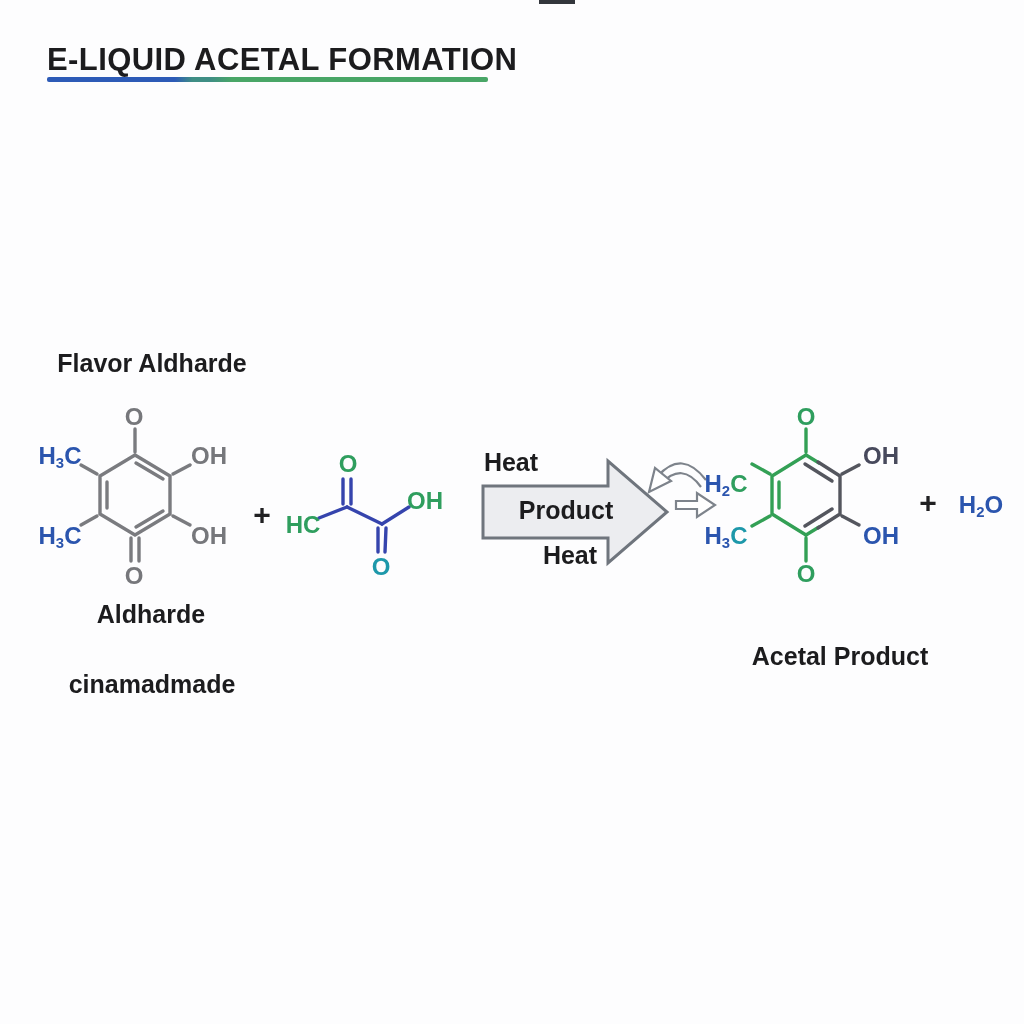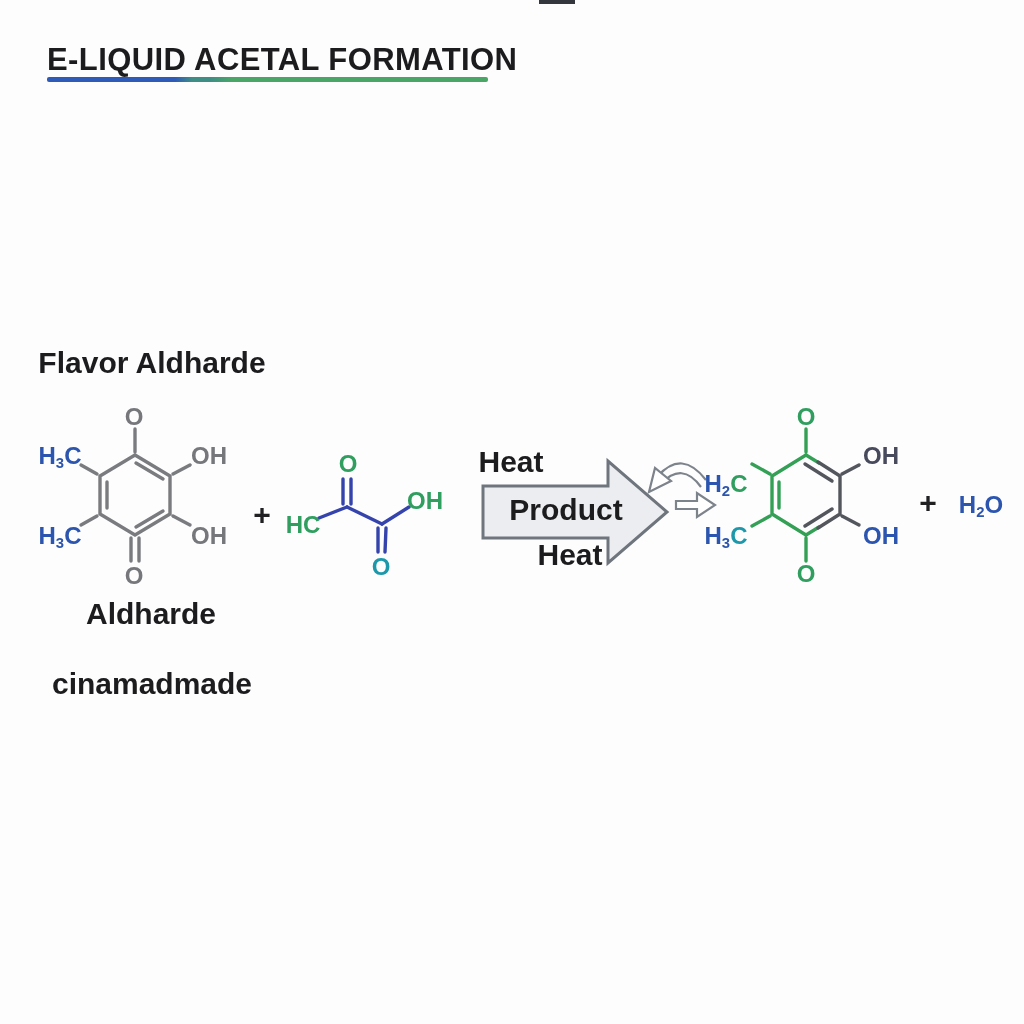--- a/index.html
+++ b/index.html
@@ -5,21 +5,21 @@
   html,body{margin:0;padding:0;}
   body{font-family:"Liberation Sans","DejaVu Sans",sans-serif;background:#ffffff;}
   .canvas{position:relative;width:1024px;height:1024px;background:#fdfdfe;overflow:hidden;}
   .top-dash{position:absolute;left:539px;top:0;width:36px;height:4px;background:#33363c;}
   .title{position:absolute;left:47px;top:42px;margin:0;font-size:31px;font-weight:700;
          letter-spacing:.4px;color:#1c1c1e;white-space:nowrap;}
   .underline{position:absolute;left:47px;top:77px;width:441px;height:5px;
          background:linear-gradient(to right,#2d5bb7 0%,#2d5bb7 29%,#3f8e85 33%,#3f8e85 37%,#49a667 42%,#49a667 100%);
          border-radius:2px;}
   .lbl{position:absolute;transform:translate(-50%,-50%);font-weight:700;white-space:nowrap;line-height:1;}
-  .cap{font-size:30px;color:#1c1c1e;}
+  .cap{font-size:25px;color:#1c1c1e;}
   .atom{font-size:24px;}
   .plus{font-size:30px;font-weight:600;color:#202022;}
   .gray{color:#76777b;}
   .blue{color:#2b55ae;text-align:right;}
   .green{color:#2f9e5e;}
   .teal{color:#1d98aa;}
   .dark{color:#47495c;}
   .sub{font-size:.62em;position:relative;top:.3em;}
   svg{position:absolute;left:0;top:0;}
 </style>
@@ -80,20 +80,21 @@
       <path d="M805,464 L832,481"></path>
       <path d="M832,509 L805,526"></path>
       <path d="M842,474 L859,465"></path>
       <path d="M842,516 L859,525"></path>
     </g>
   </svg>
 
   <div class="lbl cap" style="left:152px;top:363px">Flavor Aldharde</div>
   <div class="lbl cap" style="left:151px;top:614px">Aldharde</div>
   <div class="lbl cap" style="left:152px;top:684px">cinamadmade</div>
+  <div class="lbl cap" style="left:840px;top:656px">Acetal Product</div>
 
   <div class="lbl atom gray" style="left:134px;top:417px">O</div>
   <div class="lbl atom blue" style="left:60px;top:456px"><span>H</span><span class="sub">3</span><span>C</span></div>
   <div class="lbl atom gray" style="left:209px;top:456px">OH</div>
   <div class="lbl atom blue" style="left:60px;top:536px"><span>H</span><span class="sub">3</span><span>C</span></div>
   <div class="lbl atom gray" style="left:209px;top:536px">OH</div>
   <div class="lbl atom gray" style="left:134px;top:576px">O</div>
 
   <div class="lbl plus" style="left:262px;top:515px">+</div>
 

